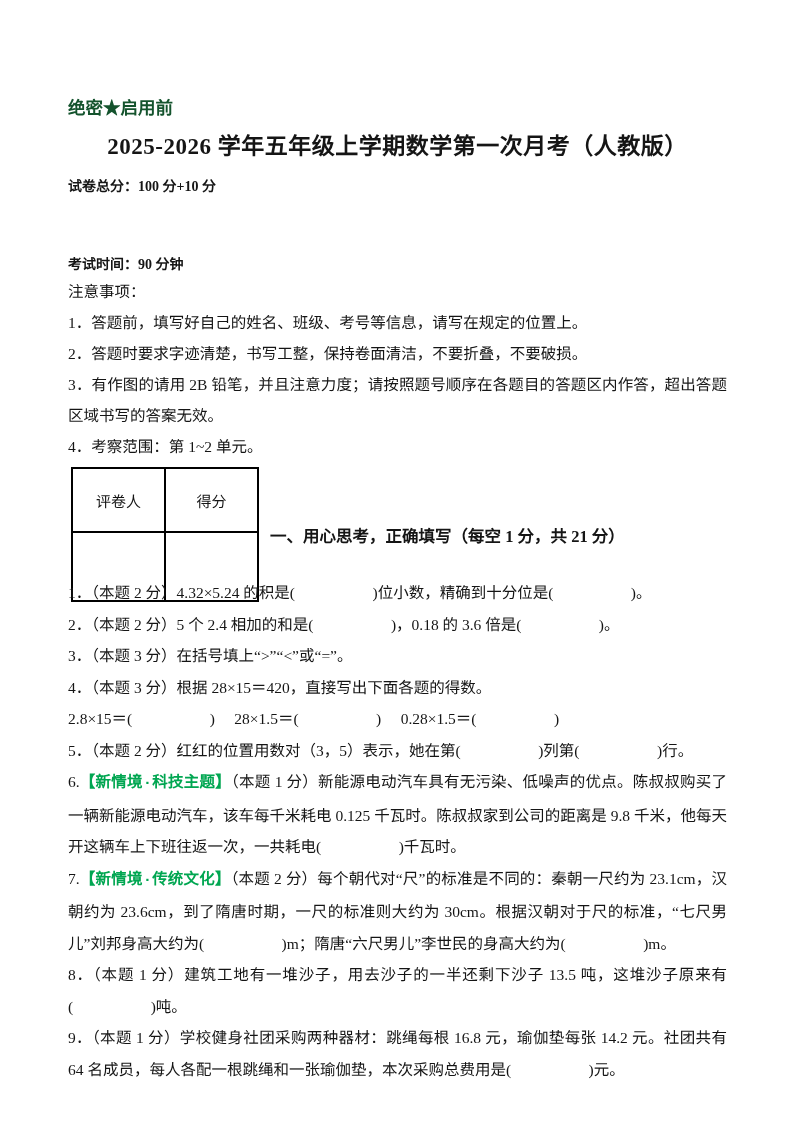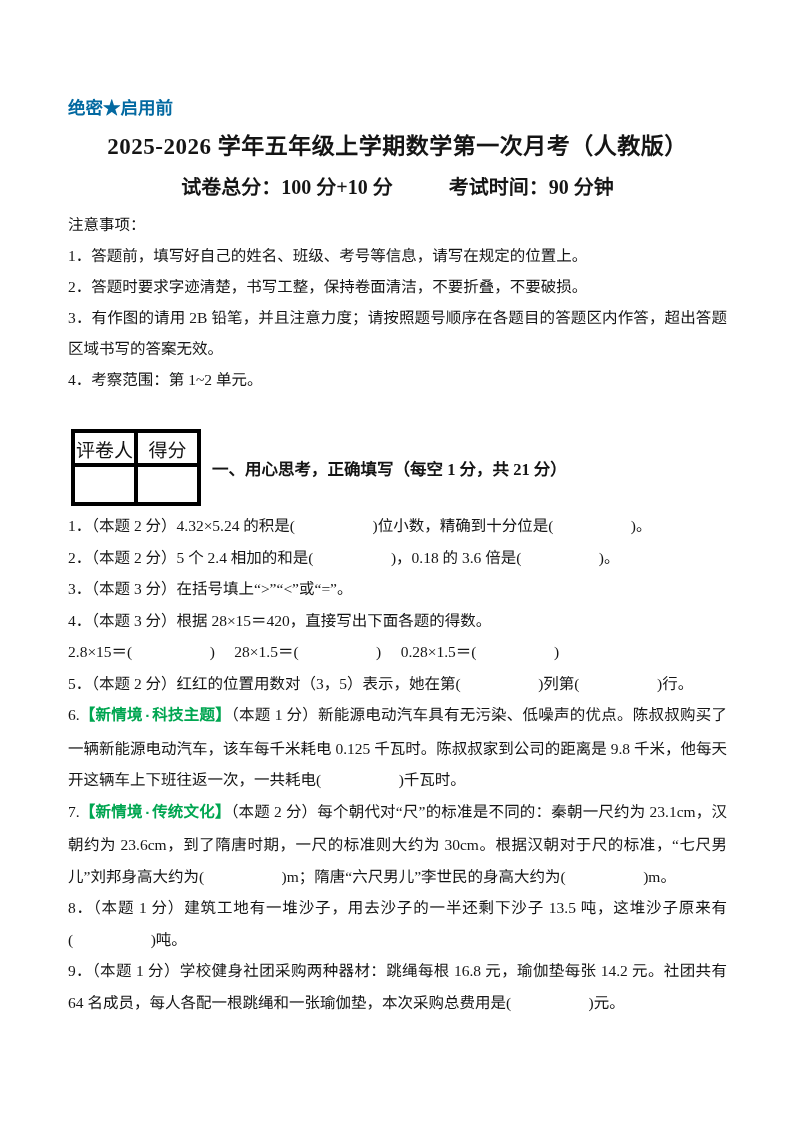--- a/index.html
+++ b/index.html
@@ -15,42 +15,42 @@
     color: #151515;
   }
   .page {
     box-sizing: border-box;
     width: 793px;
     height: 1122px;
     padding: 97px 66px 0 68px;
     font-size: 15.5px;
   }
   .classified {
-    color: #0369a1;
+    color: #14532d;
     font-weight: bold;
     font-size: 17.5px;
     line-height: 22px;
     margin-bottom: 14px;
   }
   .exam-title {
     font-weight: bold;
     font-size: 23px;
     line-height: 28px;
     text-align: center;
     margin-bottom: 15px;
     letter-spacing: 0.5px;
   }
   .exam-meta {
     display: flex;
     justify-content: center;
     gap: 56px;
     font-weight: bold;
-    font-size: 20px;
+    font-size: 14px;
     line-height: 22px;
-    margin-bottom: 11px;
+    flex-direction: column;
   }
   .notices {
     margin-bottom: 37px;
   }
   .notices p {
     margin: 0;
     line-height: 31px;
     text-align: justify;
   }
   .section-row {
@@ -58,25 +58,25 @@
     align-items: center;
     height: 71px;
     margin-bottom: 7px;
   }
   .score-table {
     border-collapse: collapse;
     margin-left: 3px;
     flex: none;
   }
   .score-table td {
-    border: 4px solid #000000;
+    border: 2px solid #000000;
     width: 59px;
-    padding: 0;
+    padding: 16px;
     text-align: center;
-    font-size: 19px;
+    font-size: 15px;
   }
   .score-table tr.header-row td { height: 30px; }
   .score-table tr.value-row td { height: 35px; }
   .section-title {
     font-weight: bold;
     font-size: 16.5px;
     margin-left: 11px;
     white-space: nowrap;
   }
   .questions p {

